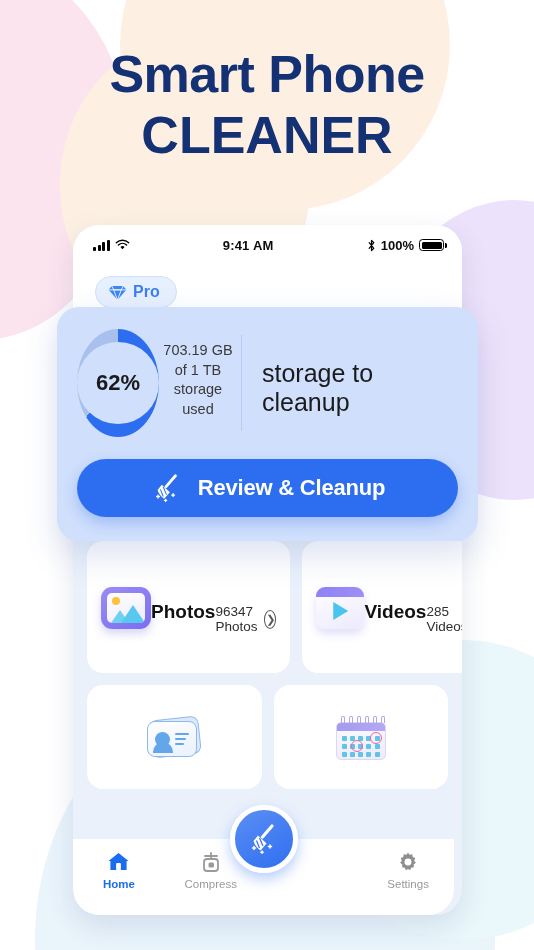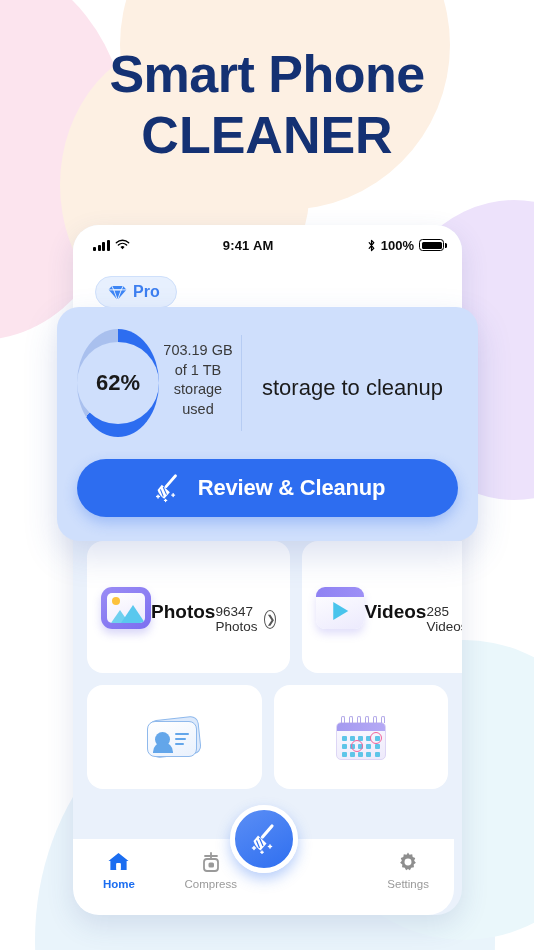--- a/index.html
+++ b/index.html
@@ -218,21 +218,21 @@
     width: 82px; height: 82px; border-radius: 50%; background: #cfdffc;
     display: flex; align-items: center; justify-content: center;
     font-size: 22px; font-weight: 600; color: #1a1a1a;
   }
   .ring-caption {
     margin-top: 12px; text-align: center; font-size: 14.5px; color: #3a3a3a; line-height: 1.35;
   }
   .divider { width: 1px; background: #b6ccf3; margin: 6px 20px 6px 4px; }
   .storage-info { flex: 1; display: flex; flex-direction: column; justify-content: center; padding-top: 6px; }
   .info-main { font-size: 21px; font-weight: 700; color: #101010; letter-spacing: -0.2px; }
-  .info-sub { font-size: 22px; color: #1b1b1b; margin-top: 3px; }
+  .info-sub { font-size: 25px; color: #1b1b1b; margin-top: 3px; }
 
   .cleanup-btn {
     margin-top: 22px; height: 58px; border-radius: 30px;
     background: #2d6df0; display: flex; align-items: center; justify-content: center; gap: 14px;
     box-shadow: 0 6px 14px rgba(45,109,240,0.3);
     cursor: pointer;
   }
   .cleanup-label { font-size: 22px; font-weight: 700; color: #ffffff; letter-spacing: -0.2px; }
 </style>
 </head>

